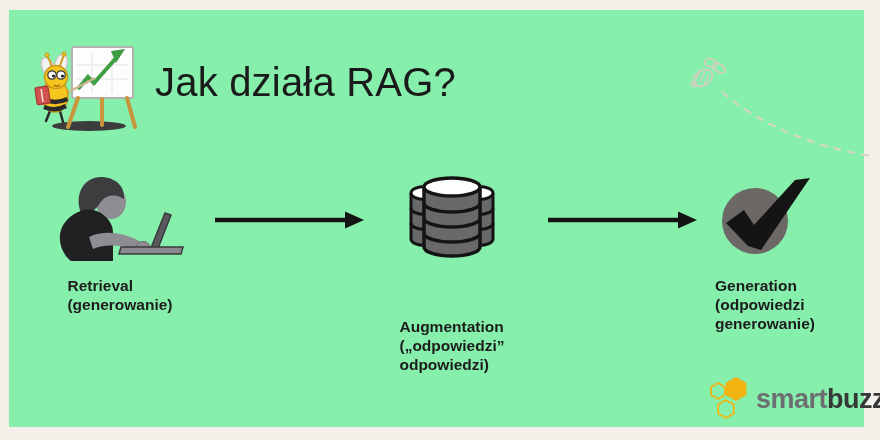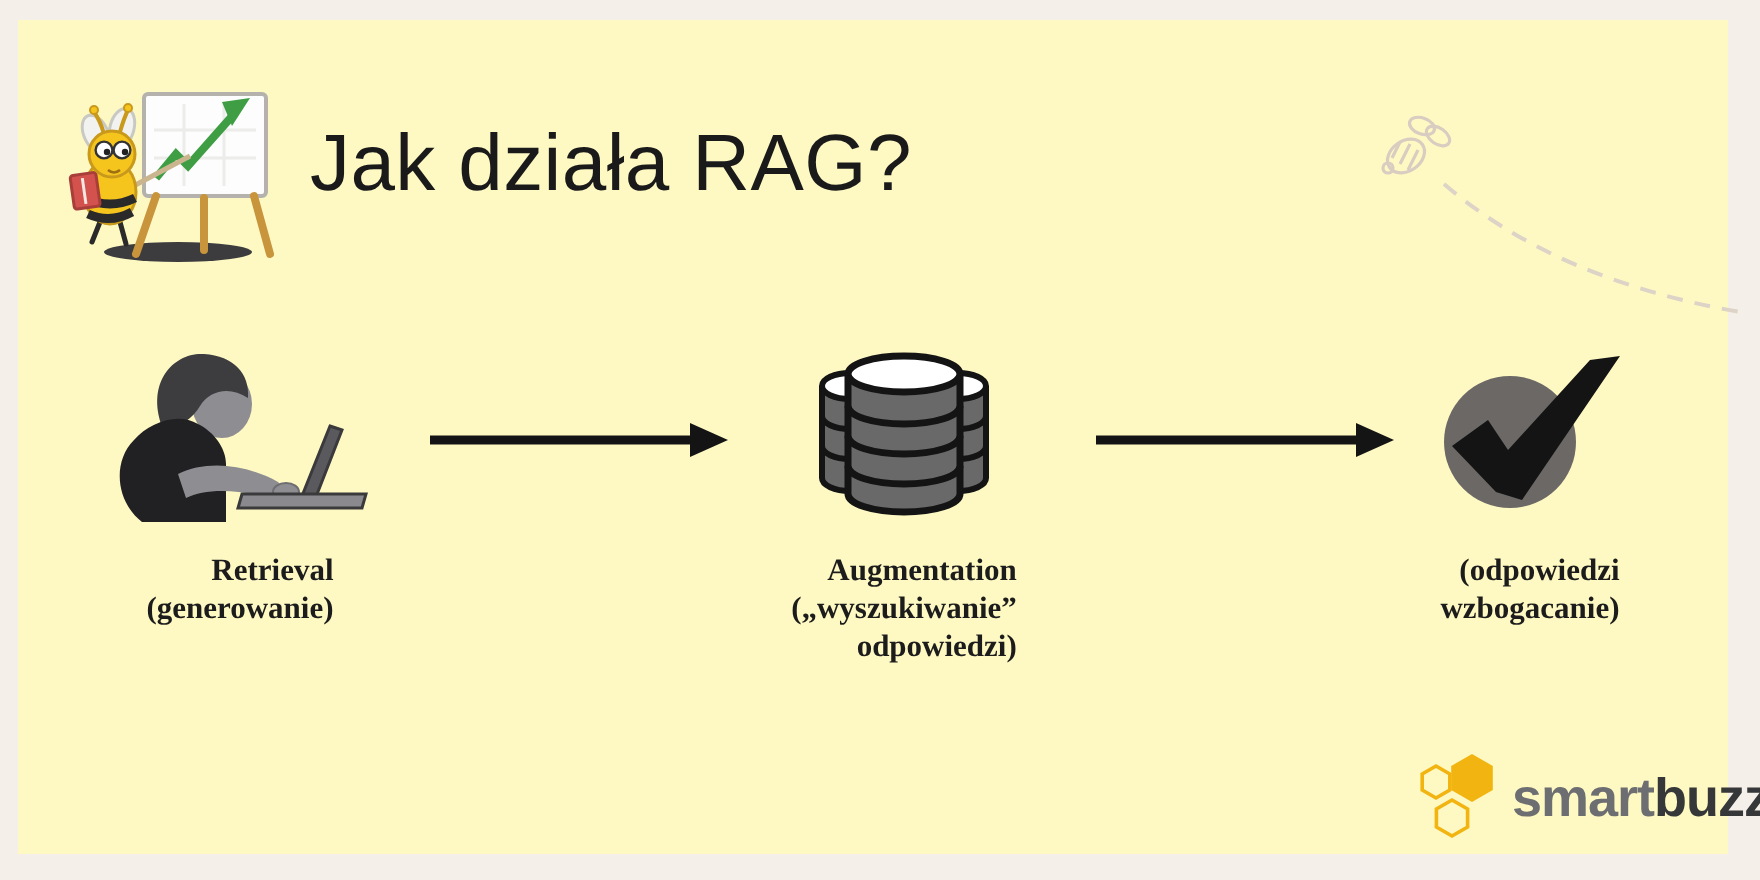--- a/index.html
+++ b/index.html
@@ -6,40 +6,40 @@
   html,body { width:880px; height:440px; }
   body {
     font-family:"Liberation Sans", sans-serif;
     background:#f4efe8;
     position:relative;
     overflow:hidden;
   }
   .card {
     position:absolute;
     left:9px; top:10px; right:16px; bottom:13px;
-    background:#fef9c3;
+    background:#86efac;
   }
   .mascot { position:absolute; left:24px; top:32px; width:104px; height:90px; }
   .title {
     position:absolute; left:146px; top:48px;
     font-size:40px; line-height:1.2; font-weight:400;
     color:#1a1a1a; letter-spacing:0.2px; white-space:nowrap;
   }
   .flying-bee { position:absolute; left:677px; top:44px; width:40px; height:40px; }
   .flight-path { position:absolute; left:707px; top:72px; width:156px; height:92px; }
 
   .step {
     position:absolute; top:160px; width:200px;
     display:flex; flex-direction:column; align-items:center;
   }
   .step-retrieval   { left:11px;  }
-  .step-augmentation{ left:343px; }
+  .step-augmentation{ left:343px;gap:41px; }
   .step-generation  { left:656px; }
   .icon-box { height:95px; display:flex; align-items:center; justify-content:center; }
-  .labels { margin-top:11px; text-align:right;font-family:Liberation Serif, serif; }
+  .labels { margin-top:11px; text-align:left; }
   .labels span {
     display:block;
     font-weight:700; font-size:15.5px; line-height:19px;
     color:#1c1c1c;
   }
   .arrow { position:absolute; top:199px; width:150px; height:22px; }
   .arrow-1 { left:205px; }
   .arrow-2 { left:538px; }
 
   .logo {
@@ -134,40 +134,41 @@
         </g>
         <g stroke="#141414" stroke-width="3.5">
           <path d="M17,11 L17,71 A28,9 0 0 0 73,71 L73,11" fill="#696969"></path>
           <path d="M17,27 A28,9 0 0 0 73,27 M17,42 A28,9 0 0 0 73,42 M17,57 A28,9 0 0 0 73,57" fill="none"></path>
           <ellipse cx="45" cy="11" rx="28" ry="9" fill="#ffffff"></ellipse>
         </g>
       </svg>
     </div>
     <div class="labels">
       <span>Augmentation</span>
-      <span>(„wyszukiwanie”</span>
+      <span>(„odpowiedzi”</span>
       <span>odpowiedzi)</span>
     </div>
   </div>
 
   <svg class="arrow arrow-2" viewBox="0 0 150 22">
     <line x1="1" y1="11" x2="133" y2="11" stroke="#141414" stroke-width="4.5"></line>
     <polygon points="131,2.5 150,11 131,19.5" fill="#141414"></polygon>
   </svg>
 
   <div class="step step-generation">
     <div class="icon-box">
       <svg width="92" height="80" viewBox="0 0 92 80">
         <circle cx="36" cy="43" r="33" fill="#6b6866"></circle>
         <polygon points="7,45 25,32 35,47 76,2 91,0 42,72 29,68" fill="#141414"></polygon>
       </svg>
     </div>
     <div class="labels">
+      <span>Generation</span>
       <span>(odpowiedzi</span>
-      <span>wzbogacanie)</span>
+      <span>generowanie)</span>
     </div>
   </div>
 
   <div class="logo">
     <svg width="44" height="46" viewBox="0 0 44 46">
       <polygon points="27,1 37.4,7 37.4,19 27,25 16.6,19 16.6,7" fill="#f2b411"></polygon>
       <polygon points="9,7 15.9,11 15.9,19 9,23 2.1,19 2.1,11" fill="none" stroke="#f2b411" stroke-width="1.8"></polygon>
       <polygon points="17,24 24.8,28.5 24.8,37.5 17,42 9.2,37.5 9.2,28.5" fill="none" stroke="#f2b411" stroke-width="1.8"></polygon>
     </svg>
     <div class="logo-text"><span class="logo-smart">smart</span><span class="logo-buzz">buzz</span></div>

